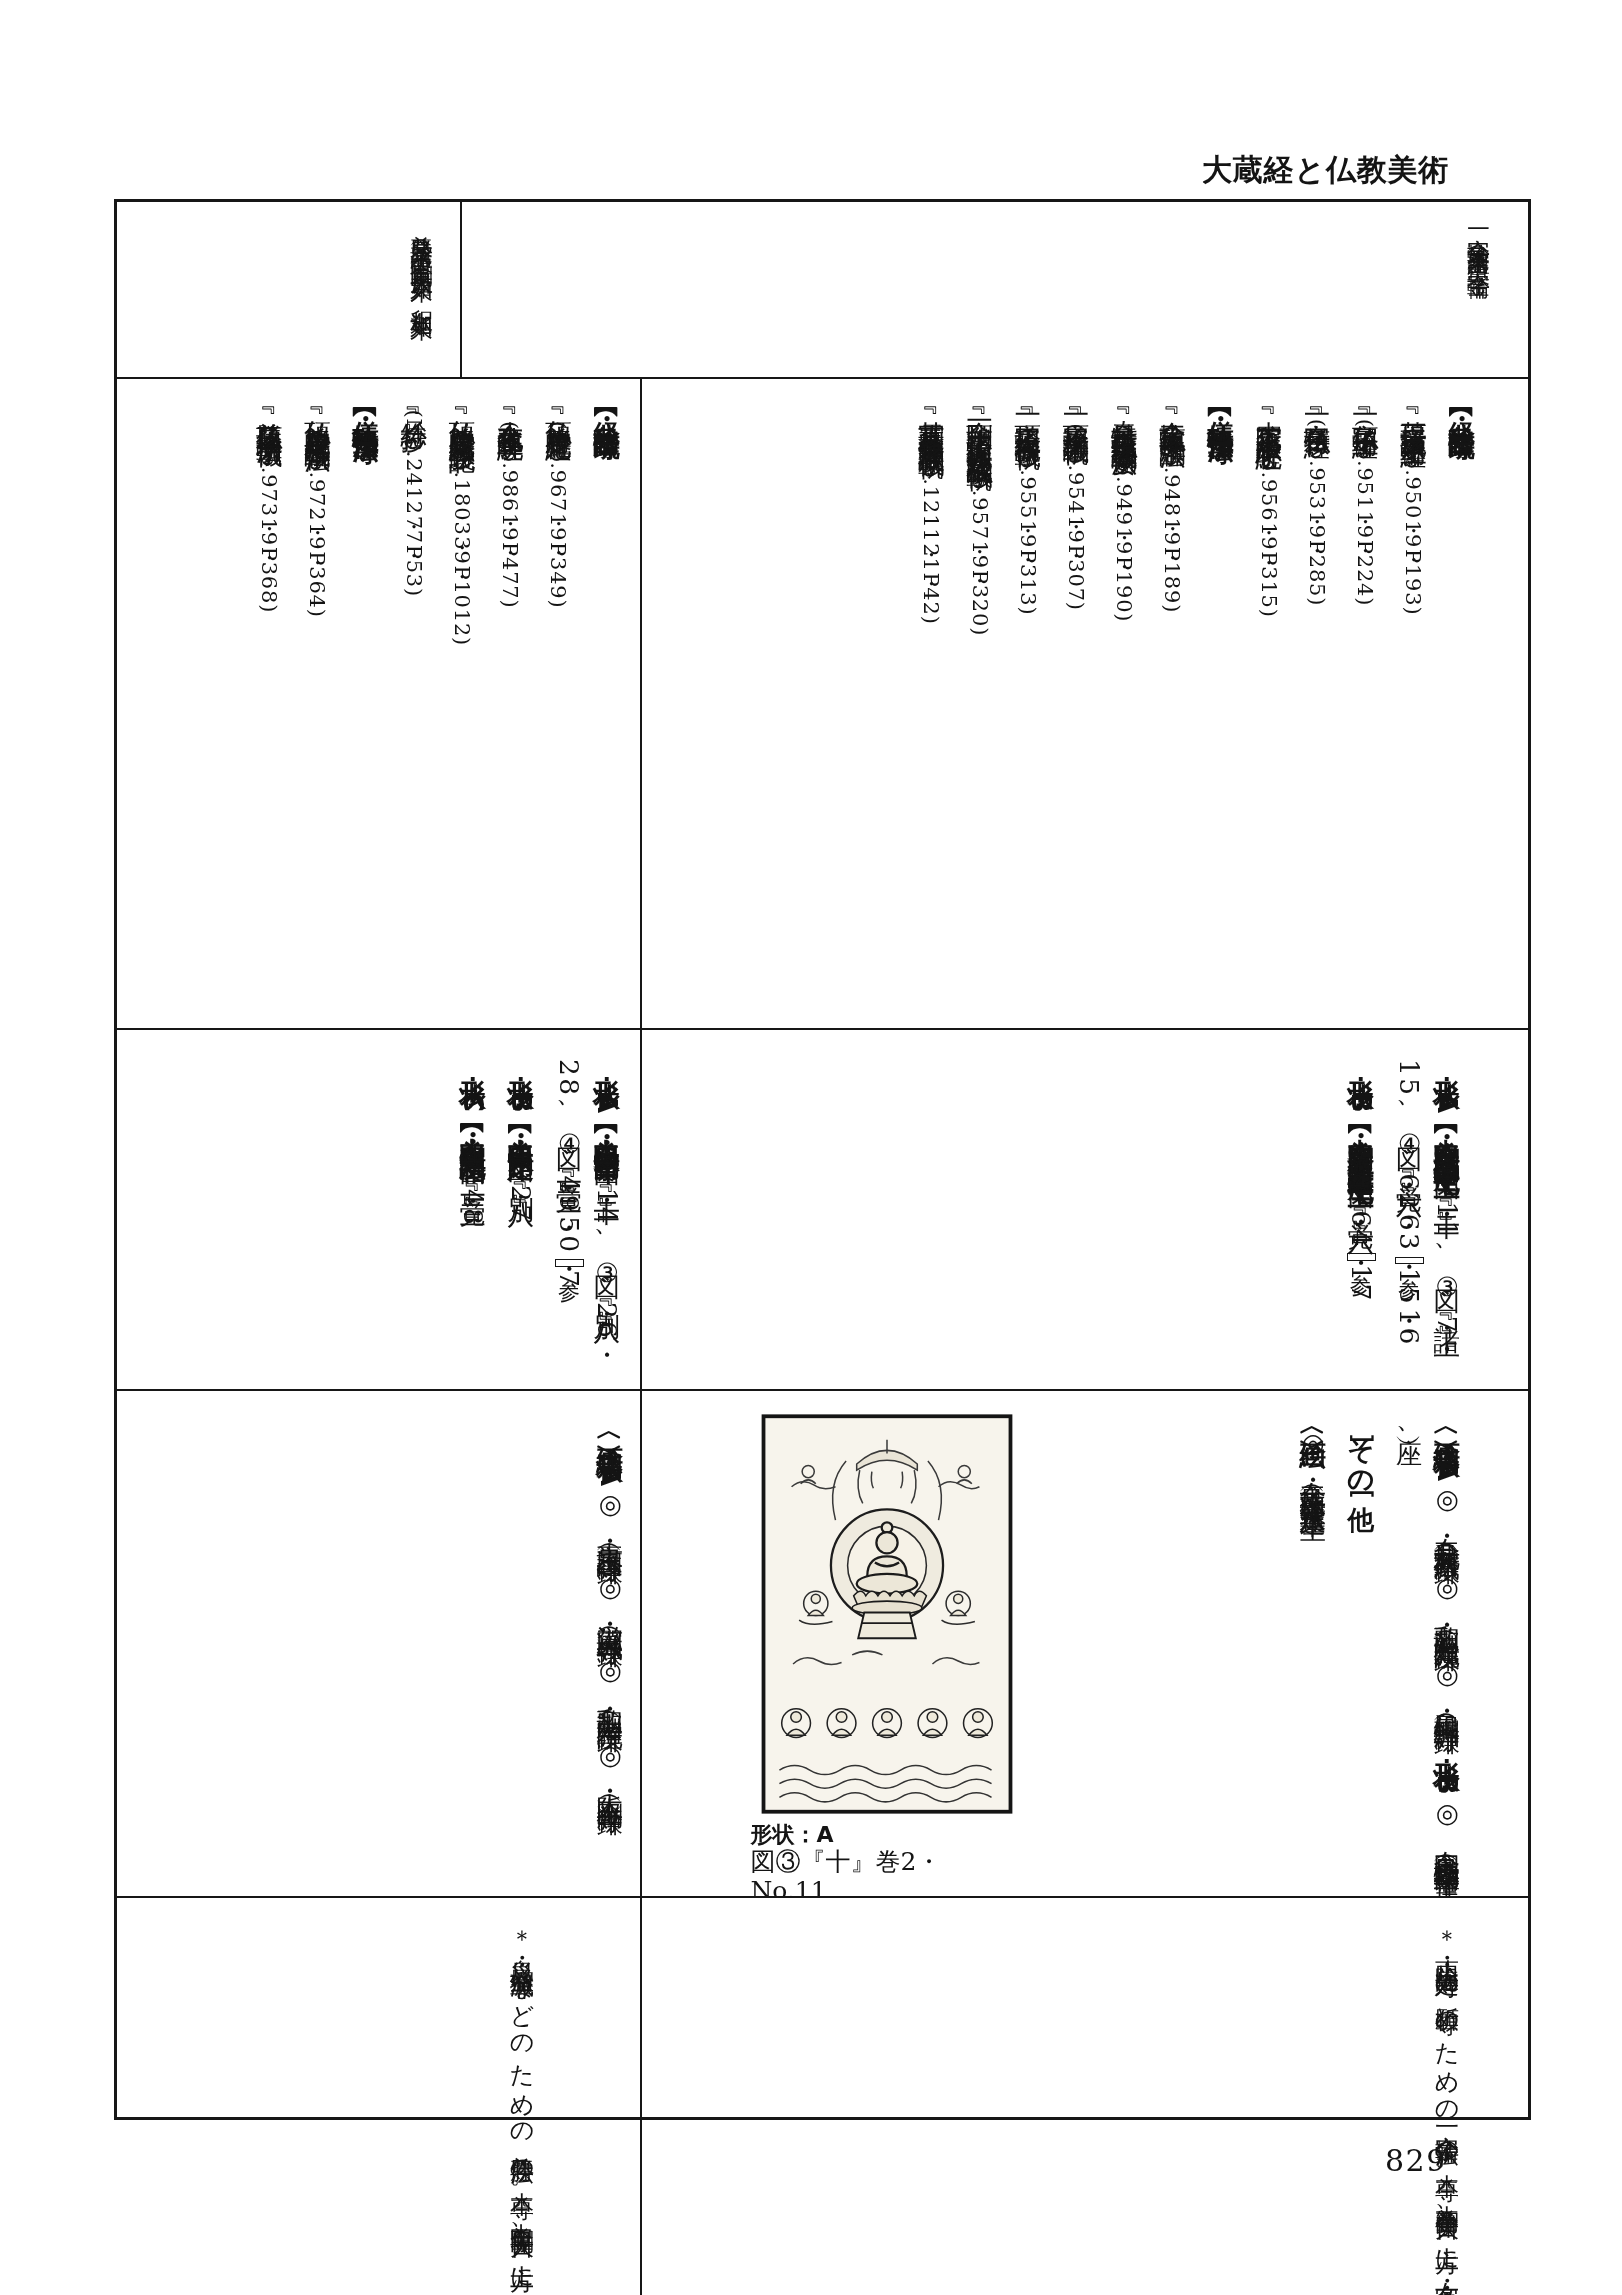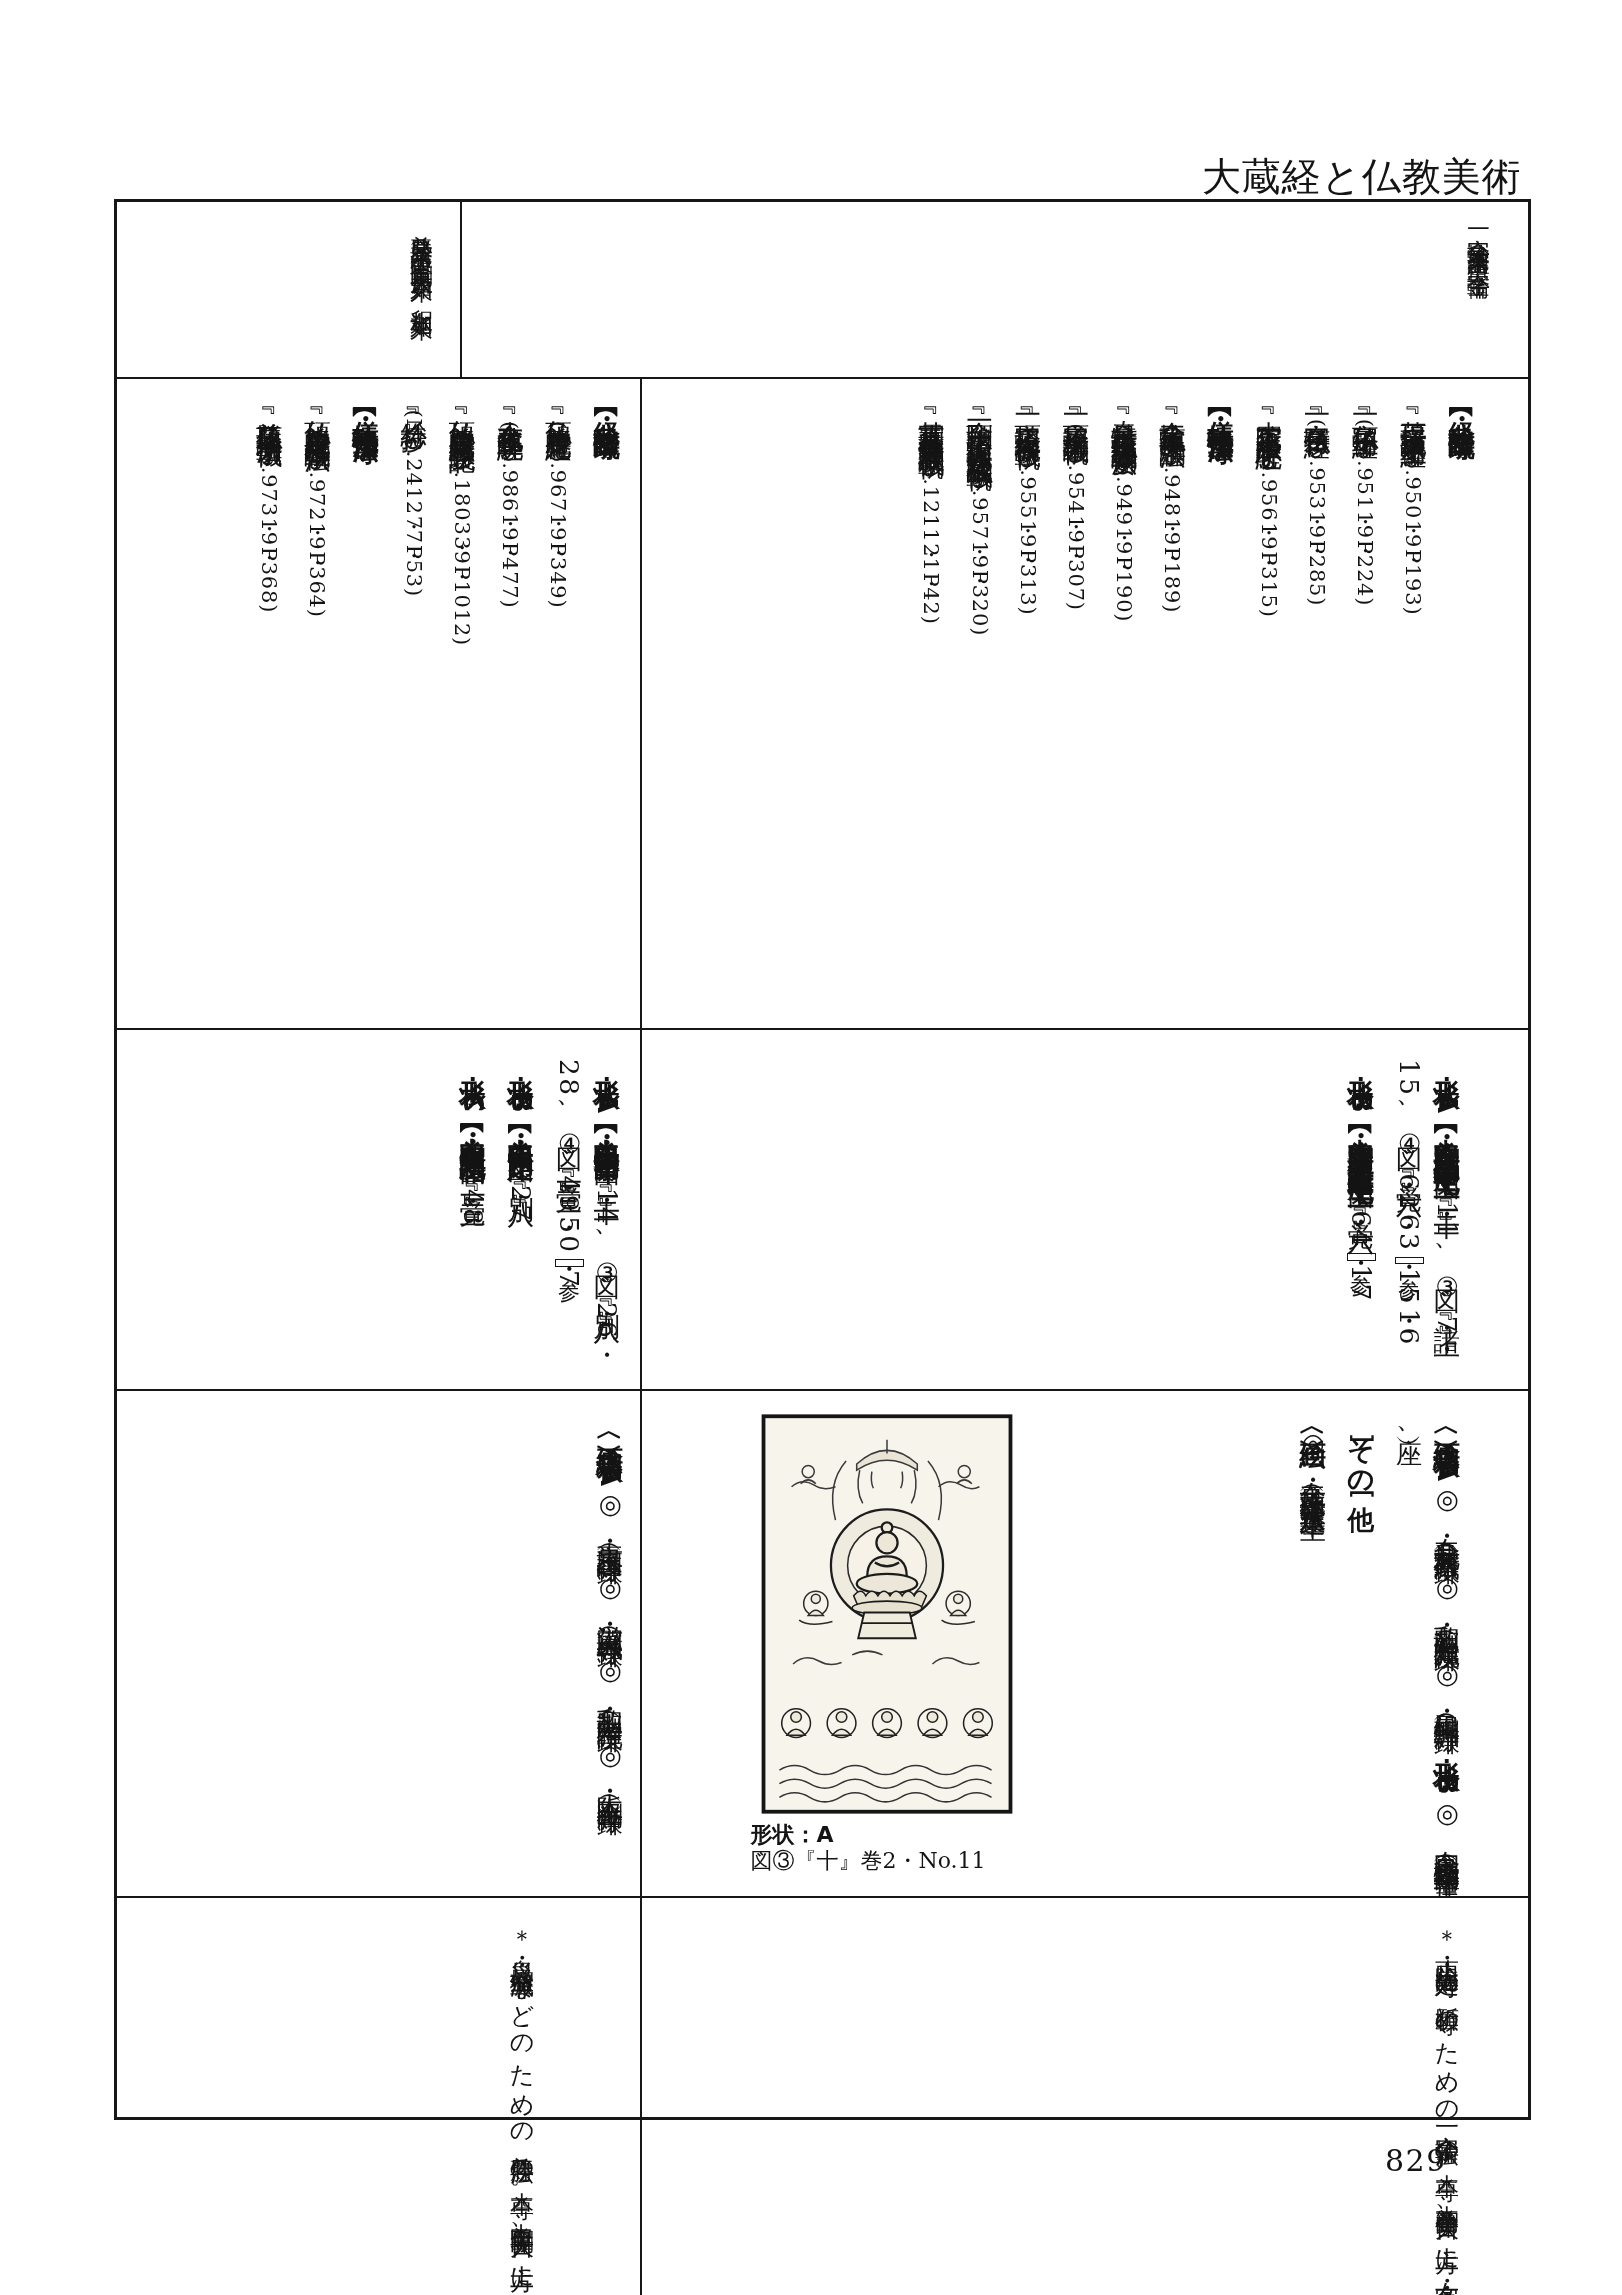--- a/index.html
+++ b/index.html
@@ -1,18 +1,18 @@
 <!DOCTYPE html>
 <html style="font-size:12px"><head>
 <meta charset="utf-8">
 <style>
   html,body{margin:0;padding:0;background:#e8e8e8;}
   .page{position:relative;width:1623px;height:2295px;background:#ffffff;color:#141414;
         font-family:"DejaVu Serif","Liberation Serif",serif;overflow:hidden;}
-  .page-header{position:absolute;left:1202px;top:150px;font-size:39px;font-weight:400;letter-spacing:0.8px;}
+  .page-header{position:absolute;left:1202px;top:150px;font-size:30px;font-weight:700;letter-spacing:0.8px;}
   .page-number{position:absolute;left:1385px;top:2143px;font-size:30px;letter-spacing:1.5px;}
 
   .table{position:absolute;left:114px;top:199px;width:1417px;height:1921px;
          border:3px solid #171717;box-sizing:border-box;display:flex;flex-direction:column;background:#fff;}
   .band{display:flex;box-sizing:border-box;flex-direction:row;}
   .b1{height:175px;}
   .b2{height:651px;border-top:2.3px solid #171717;}
   .b3{height:361px;border-top:2.3px solid #171717;}
   .b4{height:507px;border-top:2.3px solid #171717;}
   .b5{flex:1;border-top:2.3px solid #171717;}
@@ -45,21 +45,21 @@
   .s-p{}
   .s-g{font-family:"DejaVu Sans","Liberation Sans",sans-serif;font-weight:700;}
   .s-r{font-size:21px;letter-spacing:0.8px;}
   .s-u{text-orientation:upright;}
   .s-x{border:1.5px solid #171717;padding:1.5px 0.8px;margin:3px 0;font-size:22px;
        font-family:"DejaVu Sans","Liberation Sans",sans-serif;}
 
   .figure-wrap{position:absolute;left:119px;top:23.5px;width:252px;}
   .fig-caption{margin-left:-10.6px;margin-top:4.5px;line-height:1.15;}
   .fig-caption .c1{font-family:"DejaVu Sans","Liberation Sans",sans-serif;font-weight:700;font-size:22px;display:block;}
-  .fig-caption .c2{font-size:22px;display:block;margin-top:1.5px;}
+  .fig-caption .c2{font-size:25px;display:block;margin-top:1.5px;}
 </style>
 </head>
 <body>
 
 <div class="page">
 
   <div class="page-header">大蔵経と仏教美術</div>
 
   <div class="table">
 

